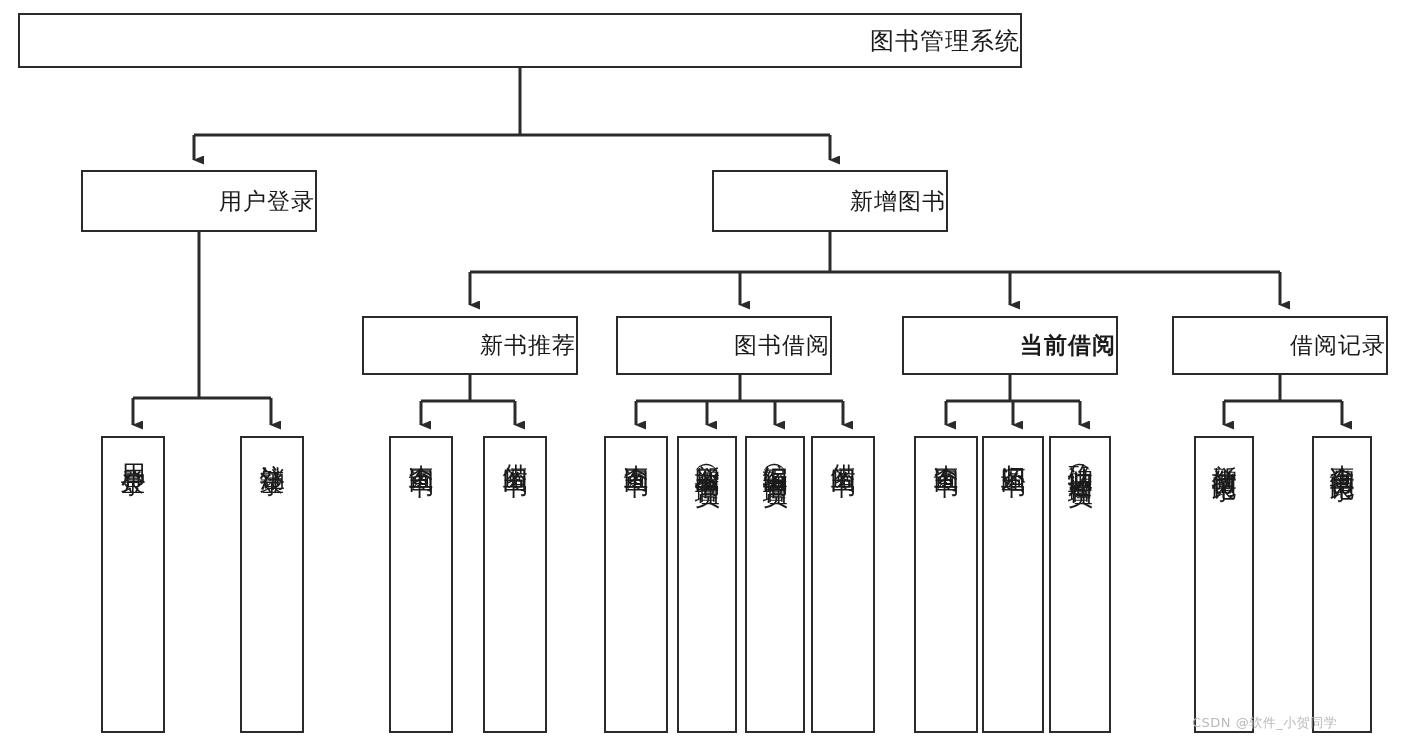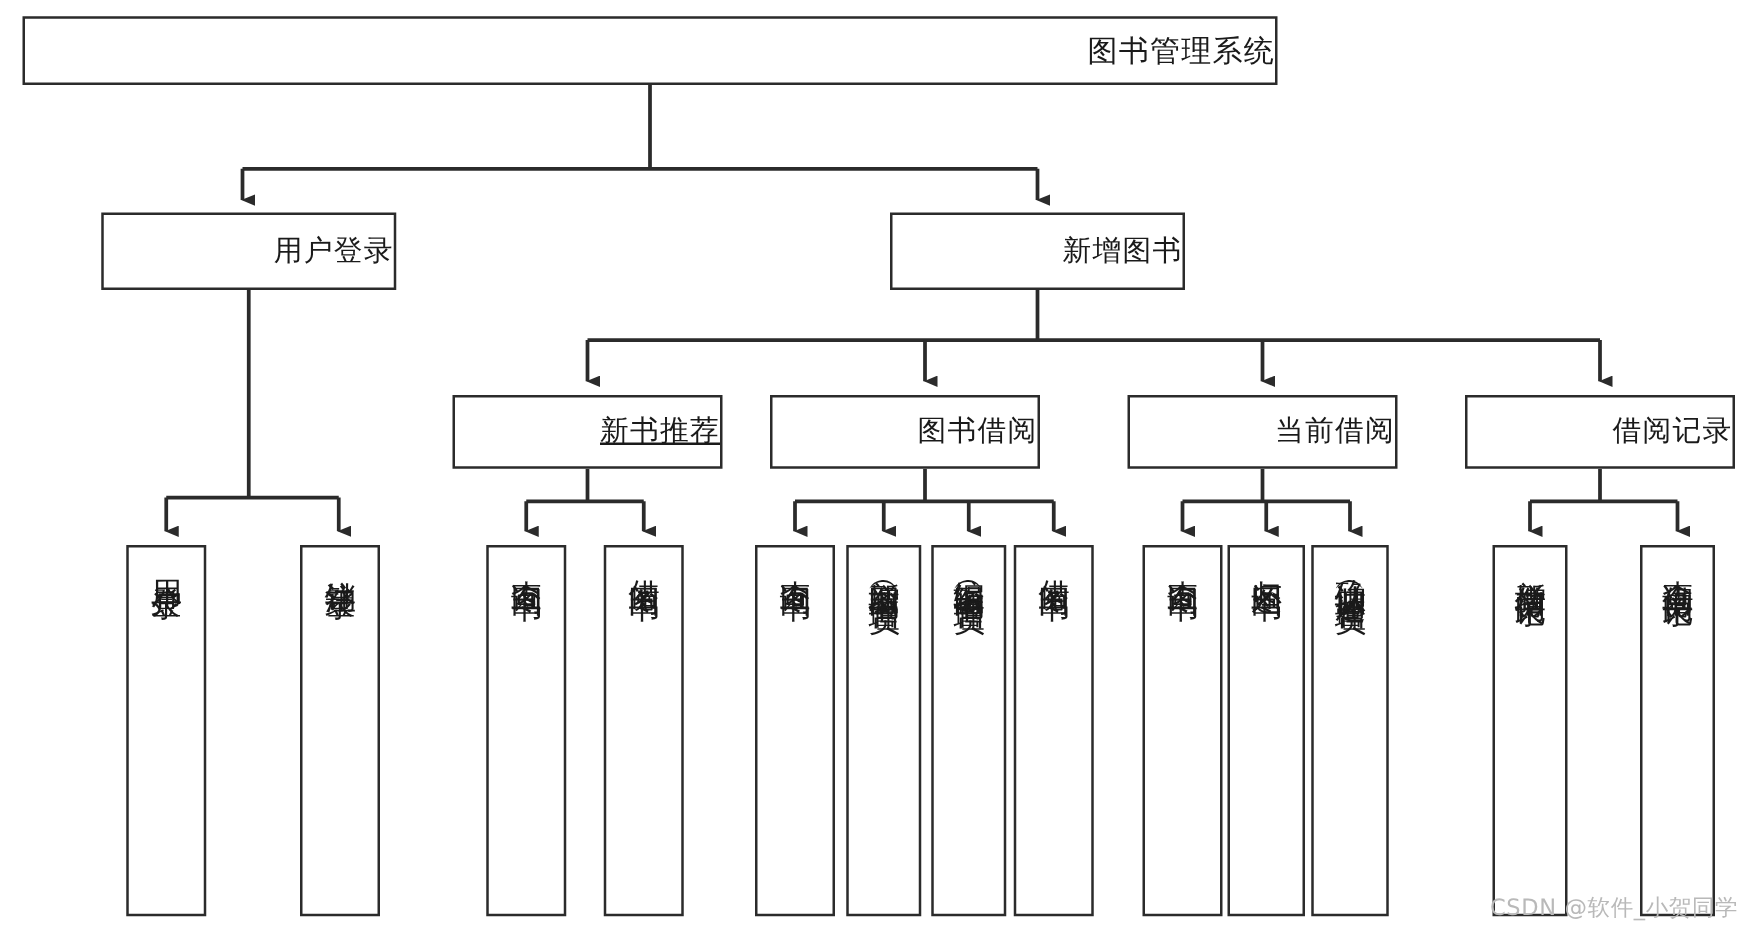--- a/index.html
+++ b/index.html
@@ -57,21 +57,21 @@
     letter-spacing: 3px;
     white-space: nowrap;
   }
   #root-node .label {
     font-size: 24px;
   }
   #watermark {
     position: absolute;
     left: 1192px;
     top: 714px;
-    font-size: 18px;
+    font-size: 13px;
     color: #b9b9b9;
     white-space: nowrap;
     letter-spacing: 0.5px;
   }
 </style>
 </head>
 <body>
 
 <div id="canvas">
 
@@ -129,27 +129,27 @@
     <span class="label">图书管理系统</span>
   </div>
 
   <div class="node h" style="left:81px; top:170px; width:236px; height:62px;">
     <span class="label">用户登录</span>
   </div>
   <div class="node h" style="left:712px; top:170px; width:236px; height:62px;">
     <span class="label">新增图书</span>
   </div>
 
-  <div class="node h" style="left:362px; top:316px; width:216px; height:59px;text-decoration:underline;">
+  <div class="node h" style="left:362px; top:316px; width:216px; height:59px;">
     <span class="label">新书推荐</span>
   </div>
   <div class="node h" style="left:616px; top:316px; width:216px; height:59px;">
     <span class="label">图书借阅</span>
   </div>
-  <div class="node h" style="left:902px; top:316px; width:216px; height:59px;">
+  <div class="node h" style="left:902px; top:316px; width:216px; height:59px;font-weight:bold;">
     <span class="label">当前借阅</span>
   </div>
   <div class="node h" style="left:1172px; top:316px; width:216px; height:59px;padding-left:48px;">
     <span class="label">借阅记录</span>
   </div>
 
   <div class="node v" style="left:101px; top:436px; width:64px; height:297px;">
     <span class="label">用户登录</span>
   </div>
   <div class="node v" style="left:240px; top:436px; width:64px; height:297px;">

